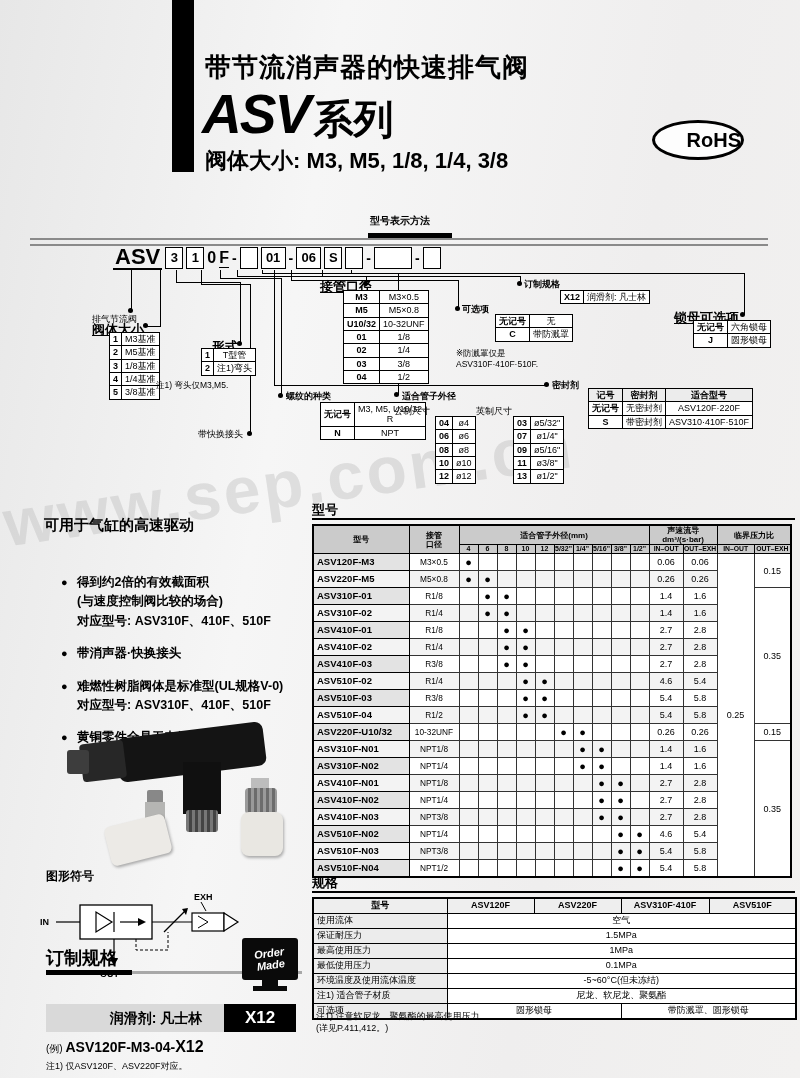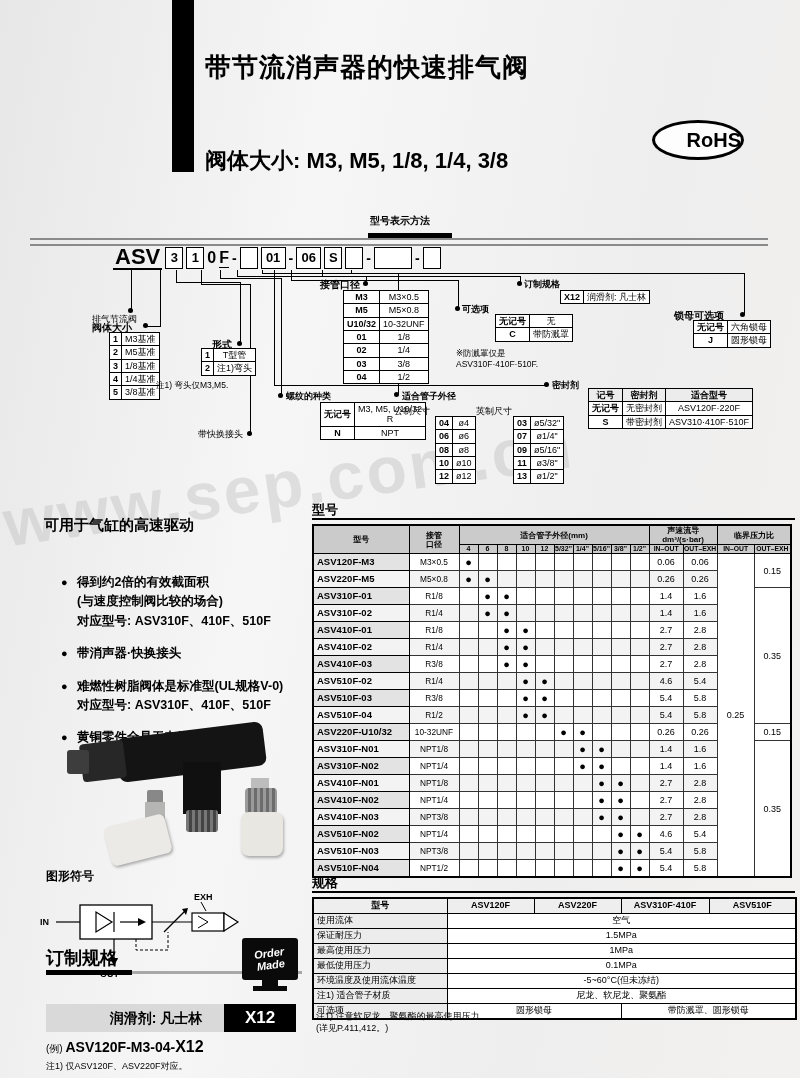--- a/index.html
+++ b/index.html
@@ -3,21 +3,21 @@
 <meta charset="utf-8">
 <style>
   html,body{margin:0;padding:0;background:#888;}
   .page{position:relative;width:800px;height:1078px;margin:0 auto;overflow:hidden;
         background:linear-gradient(100deg,#e7e7e7 0%,#f6f6f6 35%,#efeeee 70%,#f2f1f0 100%);
         font-family:"Liberation Sans","DejaVu Sans",sans-serif;color:#000;}
   .abs{position:absolute;padding-left:43px;}
   .vline,.hline{position:absolute;background:#000;}
   .dot{position:absolute;width:5px;height:5px;background:#000;border-radius:50%;}
   .ldr{position:absolute;font-size:9px;white-space:nowrap;}
-  .ttl{position:absolute;font-size:10px;white-space:nowrap;}
+  .ttl{position:absolute;font-size:13px;white-space:nowrap;text-decoration:underline;}
   .watermark{position:absolute;left:0px;top:430px;width:800px;font-size:66px;font-weight:bold;
              color:#b9b9b9;opacity:.38;transform:rotate(-8deg);letter-spacing:3px;z-index:0;white-space:nowrap;}
   .z1{z-index:1;}
   
   .mini{border-collapse:collapse;background:#fff;}
   .mini td,.mini th{border:1px solid #000;font-size:9px;line-height:1.15;padding:1px 3px;
                     text-align:center;white-space:pre-line;}
   .mini td.k{font-weight:bold;}
   .mini th{background:#ececec;font-weight:bold;padding:1px 2px;}
   .note{position:absolute;font-size:8.5px;line-height:1.3;white-space:pre-line;}
@@ -103,20 +103,24 @@
 </style>
 </head>
 <body>
 
 <div class="page">
 
   <div class="watermark">www.sep.com.cn</div>
 
   <div class="blackbar z1"></div>
   <div class="h-sub z1">带节流消声器的快速排气阀</div>
+  <div class="h-series z1">
+    <span class="asv">ASV</span>
+    <span class="ser">系列</span>
+  </div>
   <div class="h-size z1">阀体大小: M3, M5, 1/8, 1/4, 3/8</div>
   <div class="rohs z1">RoHS</div>
 
   <div class="sec1head z1">型号表示方法</div>
   <div class="sec1bar z1"></div>
   <div class="sec1rule z1"></div>
 
   <div class="code z1">
     <span class="asv">ASV</span>
     <span class="bx">3</span>

